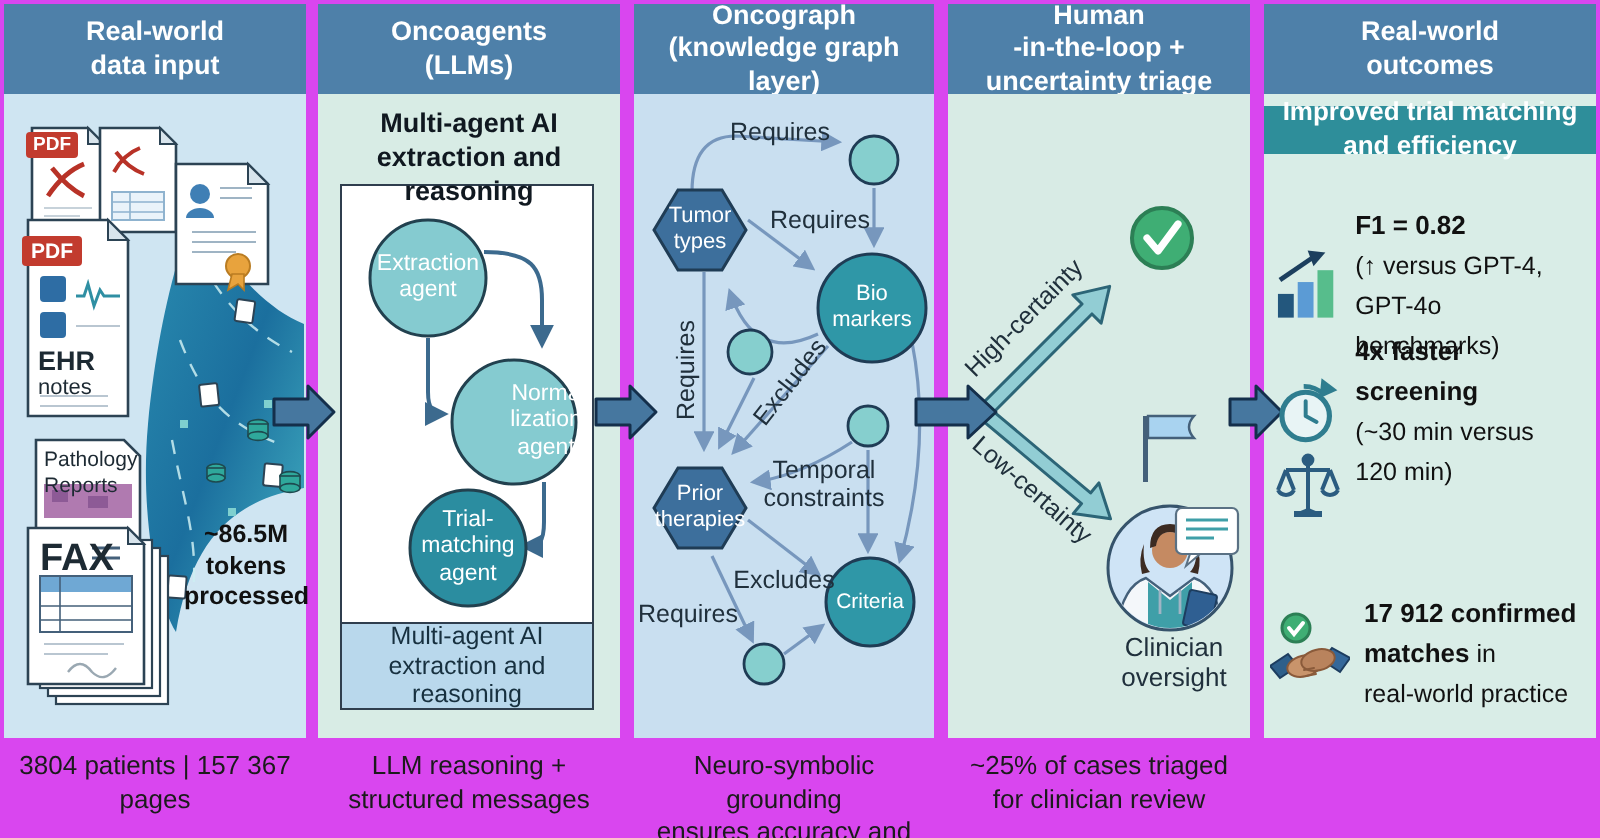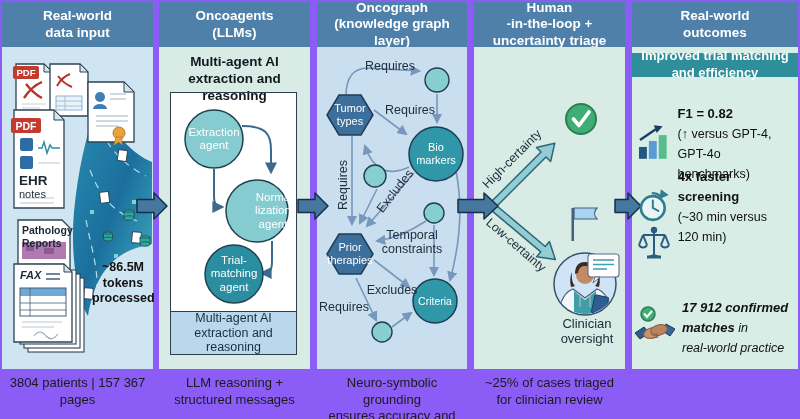--- a/index.html
+++ b/index.html
@@ -1,16 +1,16 @@
 <!DOCTYPE html>
 <html><head>
 <meta charset="utf-8">
 <style>
   html,body{margin:0;padding:0;background:#fff;}
-  .stage{position:relative;width:800px;height:419px;background:#8b5cf6;
+  .stage{position:relative;width:800px;height:419px;background:#d946ef;
          font-family:"Liberation Sans",sans-serif;overflow:hidden;}
   .abs{position:absolute;}
   .hdr{background:#4e80a9;color:#fff;font-weight:bold;font-size:13.5px;line-height:1.22;
        display:flex;align-items:center;justify-content:center;text-align:center;
        white-space:pre-line;z-index:1;}
   .panel{z-index:1;}
   .caption{font-size:13px;color:#1b1b1b;text-align:center;white-space:pre-line;
            line-height:1.28;z-index:10;}
   .banner{background:#2e8e9a;color:#fff;font-weight:bold;font-size:13px;line-height:1.3;
           display:flex;align-items:center;justify-content:center;text-align:center;
@@ -249,23 +249,23 @@
       <polygon points="298,199.5 315,199.5 315,193 328,206 315,219 315,212.5 298,212.5" fill="#46779f"></polygon>
       <polygon points="458,199.5 484,199.5 484,193 498,206 484,219 484,212.5 458,212.5" fill="#46779f"></polygon>
       <polygon points="615,199.5 628,199.5 628,193 641,206 628,219 628,212.5 615,212.5" fill="#46779f"></polygon>
     </g>
   </svg>
 
   <div class="abs badge" style="left:13px;top:66px;width:26px;height:13px;">PDF</div>
   <div class="abs badge" style="left:11px;top:118px;width:30px;height:15px;font-size:10.5px;">PDF</div>
   <div class="abs doclabel" style="left:19px;top:173px;font-weight:bold;font-size:13.5px;">EHR</div>
   <div class="abs doclabel" style="left:19px;top:188px;font-size:11px;">notes</div>
-  <div class="abs doclabel" style="left:22px;top:224px;font-weight:bold;font-size:10.5px;line-height:1.2;">Pathology
+  <div class="abs doclabel" style="left:22px;top:224px;font-weight:normal;font-size:10.5px;line-height:1.2;">Pathology
 Reports</div>
-  <div class="abs doclabel" style="left:20px;top:269px;font-weight:bold;font-size:11px;font-style:italic;">FAX</div>
+  <div class="abs doclabel" style="left:20px;top:269px;font-weight:bold;font-size:19px;">FAX</div>
   <div class="abs tokens" style="left:92px;top:260px;width:62px;">~86.5M
 tokens
 processed</div>
 
   <div class="abs nlabel" style="left:186px;top:111px;width:56px;height:56px;font-size:11.5px;">Extraction
 agent</div>
   <div class="abs nlabel" style="left:227px;top:181px;width:60px;height:60px;font-size:11.5px;margin-left:16px;">Norma
 lization
 agent</div>
   <div class="abs nlabel" style="left:206px;top:246px;width:56px;height:56px;font-size:11.5px;">Trial-
@@ -326,21 +326,21 @@
         <path d="M16,6 V29"></path>
         <path d="M5,9 H27"></path>
         <path d="M5,9 L1,19 M5,9 L9,19 M1,19 a4.5,4.5 0 0 0 8,0"></path>
         <path d="M27,9 L23,19 M27,9 L31,19 M23,19 a4.5,4.5 0 0 0 8,0"></path>
         <path d="M9,31 h14" stroke-width="3"></path>
         <path d="M16,29 l-5,2 h10 z" fill="#2b5c80"></path>
       </g>
     </svg>
   </div>
 
-  <div class="outcome-item" style="left:635px;top:297px;width:160px;font-style:italic;">
+  <div class="outcome-item" style="left:635px;top:297px;width:160px;">
     <svg width="40" height="44" viewBox="0 0 40 44">
       <circle cx="13" cy="9" r="7" fill="#3fae74" stroke="#2c7f55" stroke-width="1.5"></circle>
       <path d="M9.5,9 l2.5,3 4.5,-5.5" stroke="#fff" stroke-width="2" fill="none" stroke-linecap="round"></path>
       <polygon points="0,28 9,22 14,28 5,34" fill="#2e5f8a" stroke="#1d3d5f" stroke-width="1"></polygon>
       <polygon points="40,24 31,19 26,25 35,31" fill="#35689a" stroke="#1d3d5f" stroke-width="1"></polygon>
       <ellipse cx="17" cy="28" rx="8.5" ry="5.2" fill="#c9946b" stroke="#8a5a3a" stroke-width="1" transform="rotate(-14 17 28)"></ellipse>
       <ellipse cx="24" cy="25" rx="8.5" ry="5.2" fill="#b9835d" stroke="#8a5a3a" stroke-width="1" transform="rotate(-14 24 25)"></ellipse>
       <path d="M17,30 l5,-1 M18,33 l5,-1" stroke="#8a5a3a" stroke-width="1" stroke-linecap="round"></path>
     </svg>
     <div class="outcome-text"><span class="ob">17 912 confirmed

